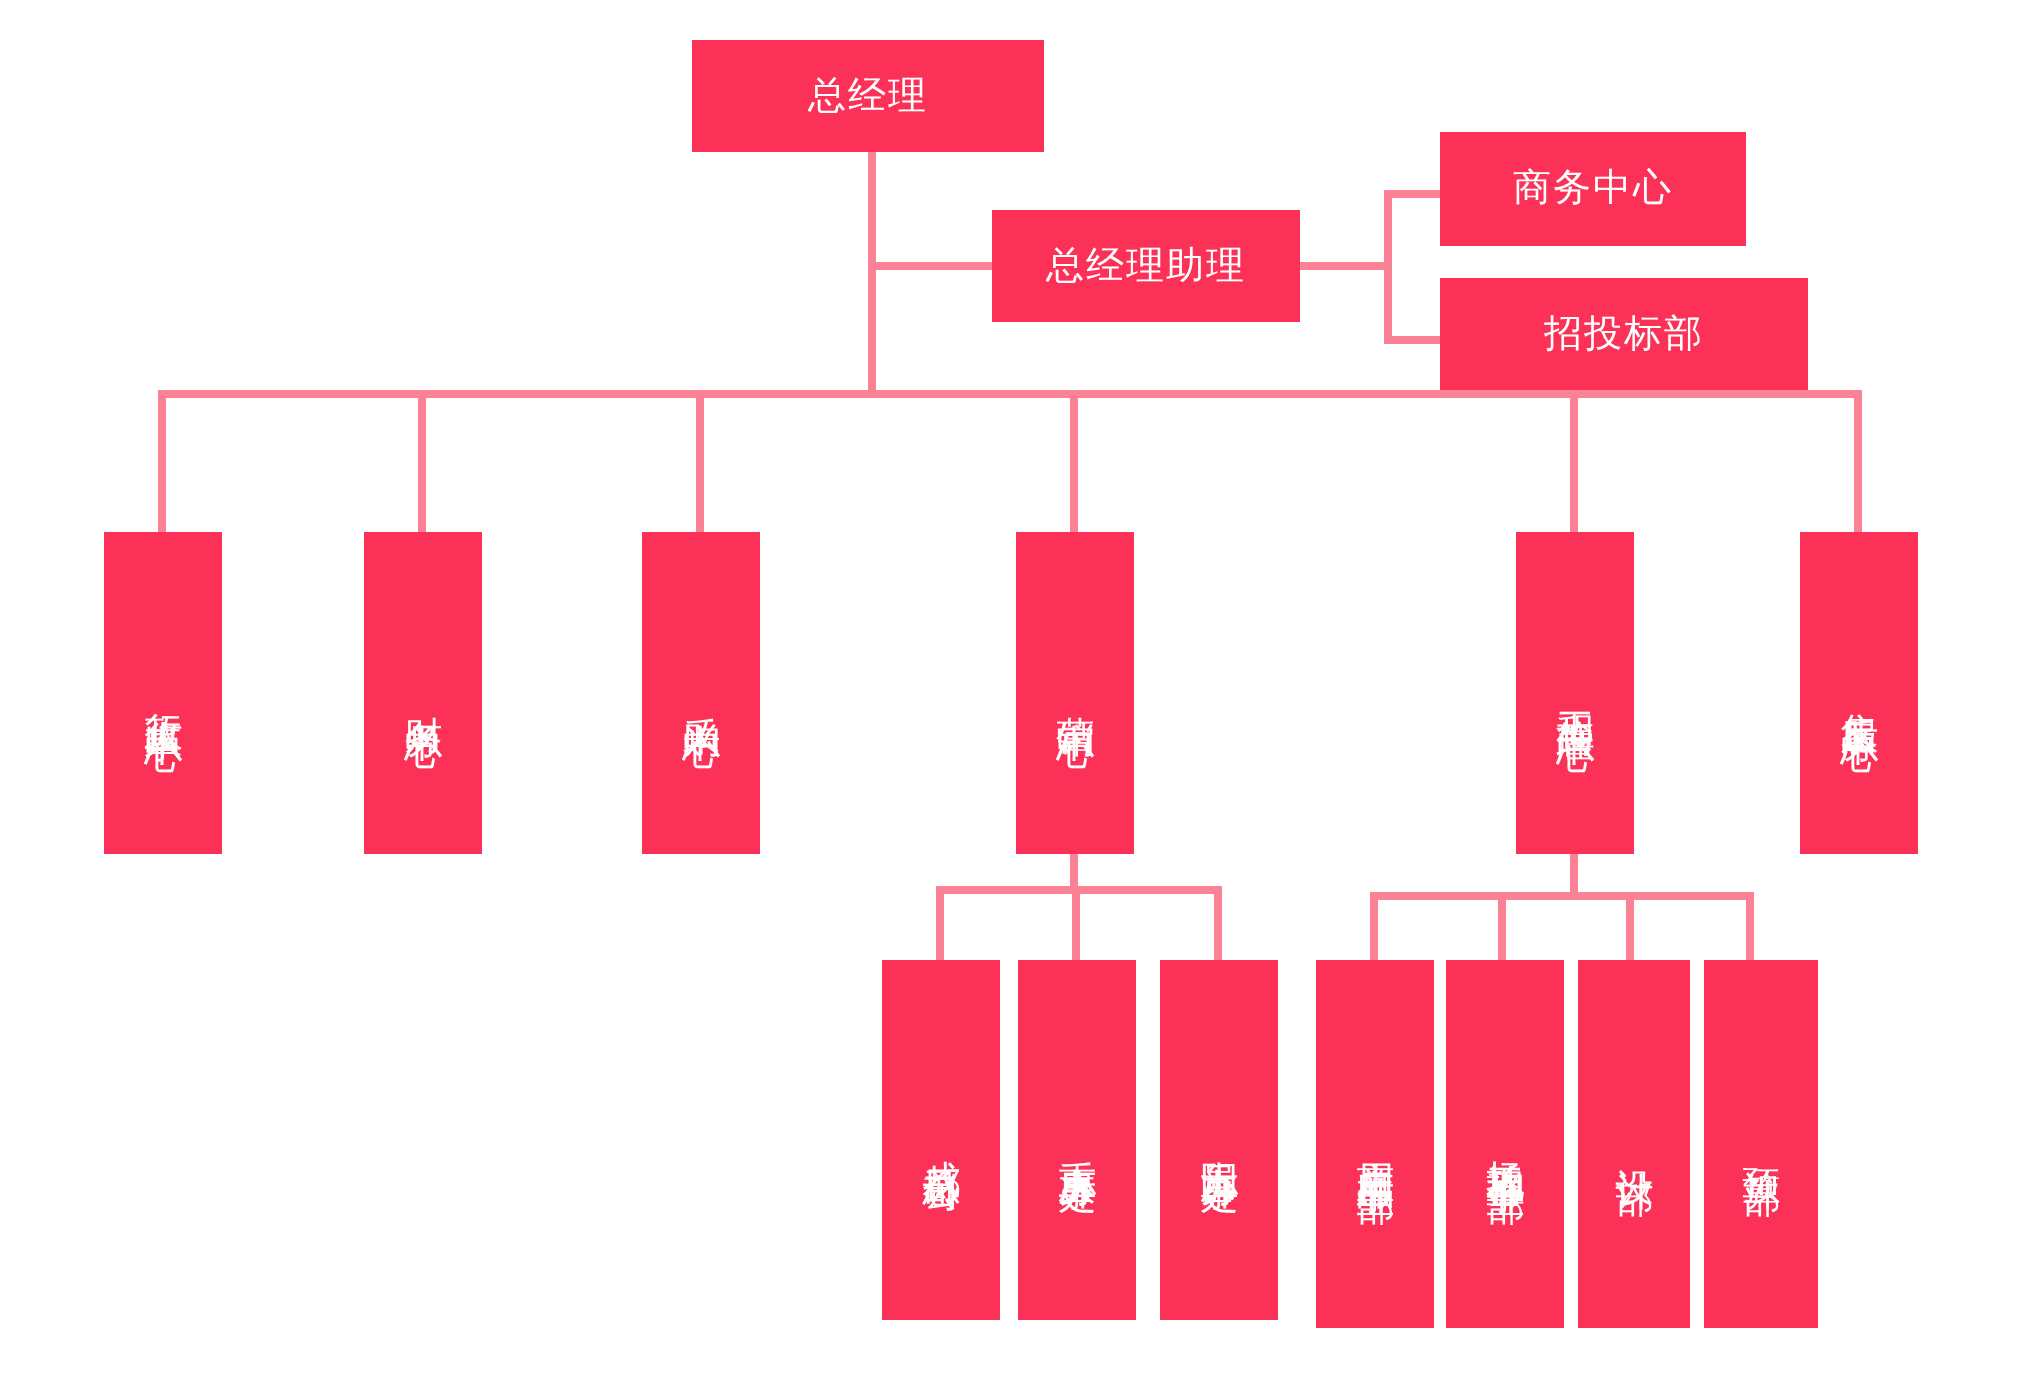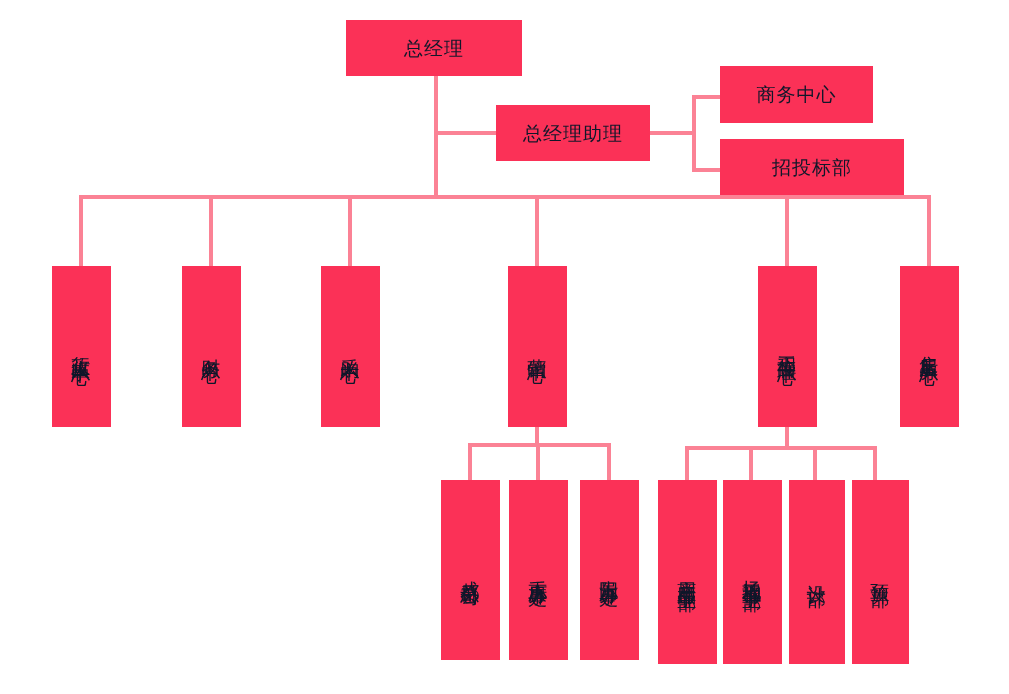--- a/index.html
+++ b/index.html
@@ -14,21 +14,21 @@
   #chart-root {
     position: relative;
     width: 1009px;
     height: 694px;
     background: #ffffff;
     overflow: hidden;
   }
   .node {
     position: absolute;
     background: #fb3157;
-    color: #0f172a;
+    color: #ffffff;
     display: flex;
     align-items: center;
     justify-content: center;
     box-sizing: border-box;
     z-index: 3;
     line-height: 1.18;
     letter-spacing: 1px;
   }
   .node.horiz {
     writing-mode: horizontal-tb;

